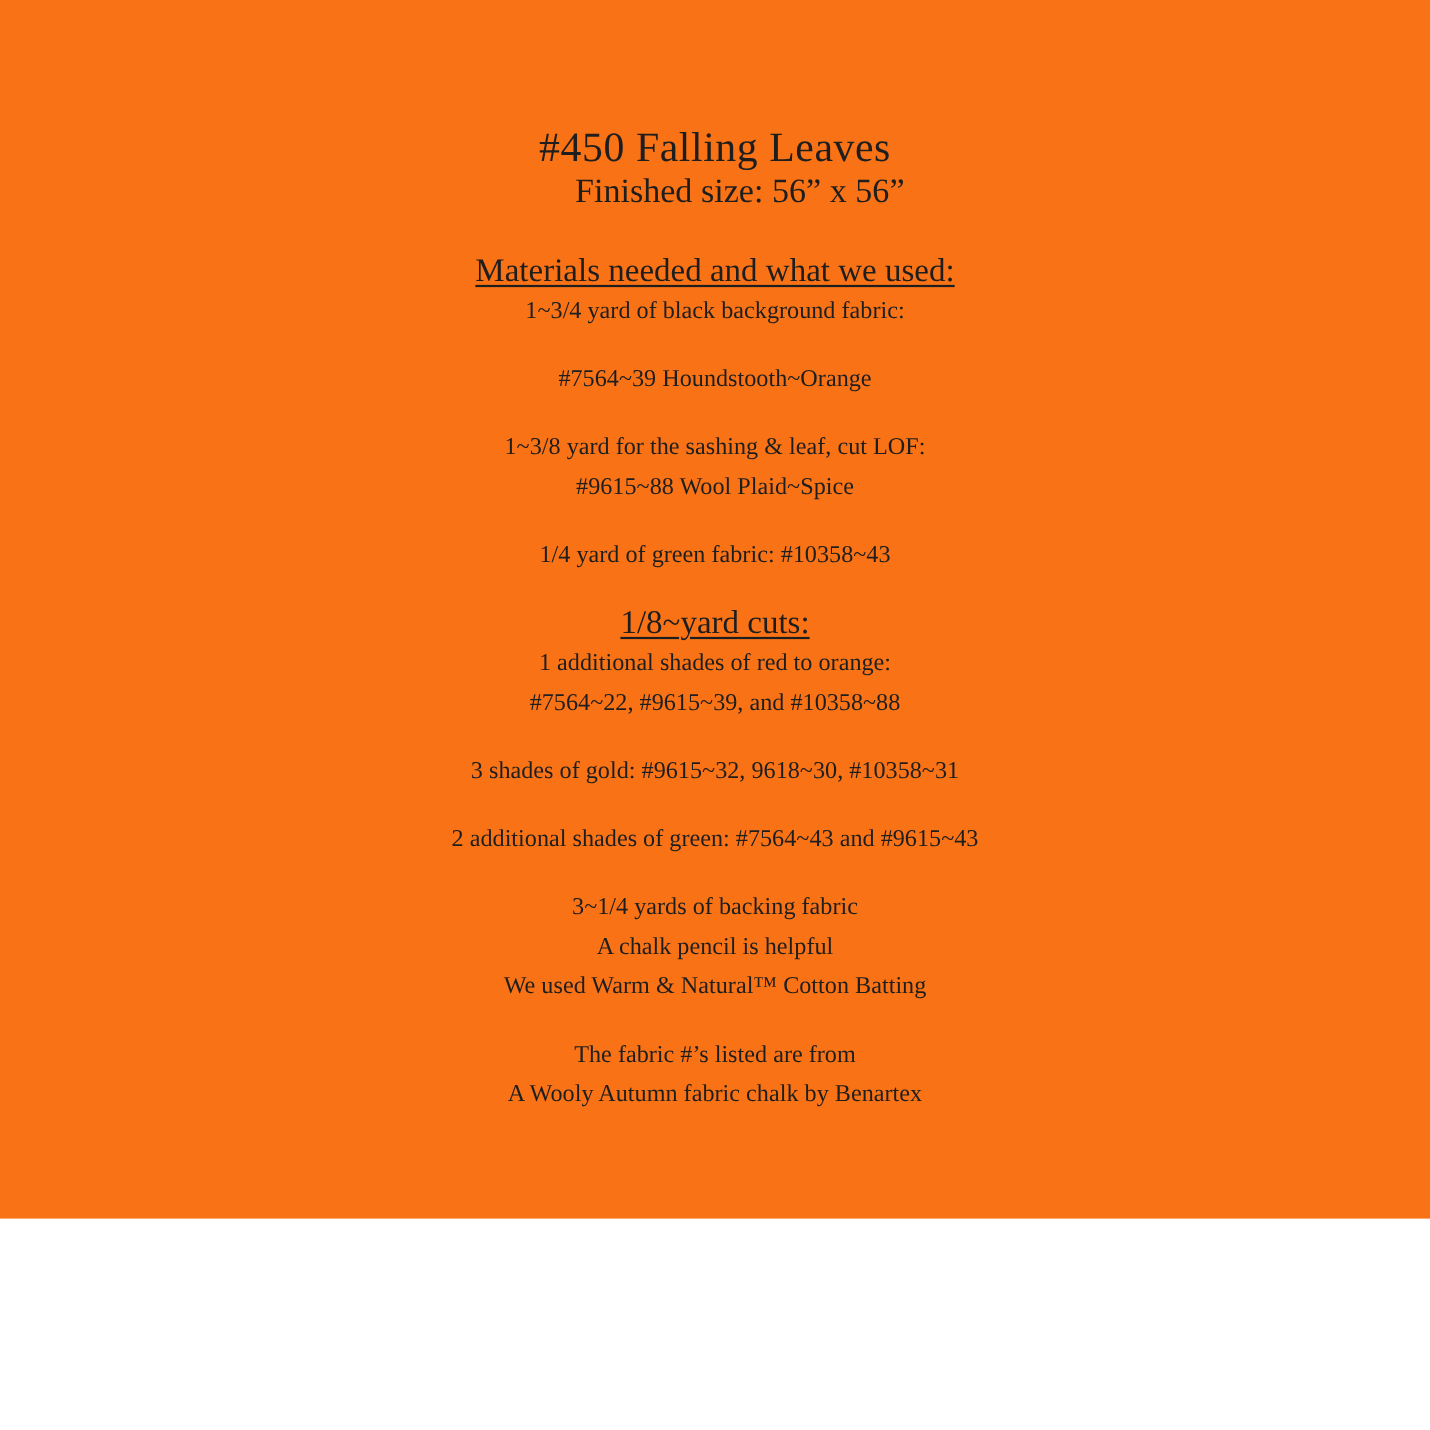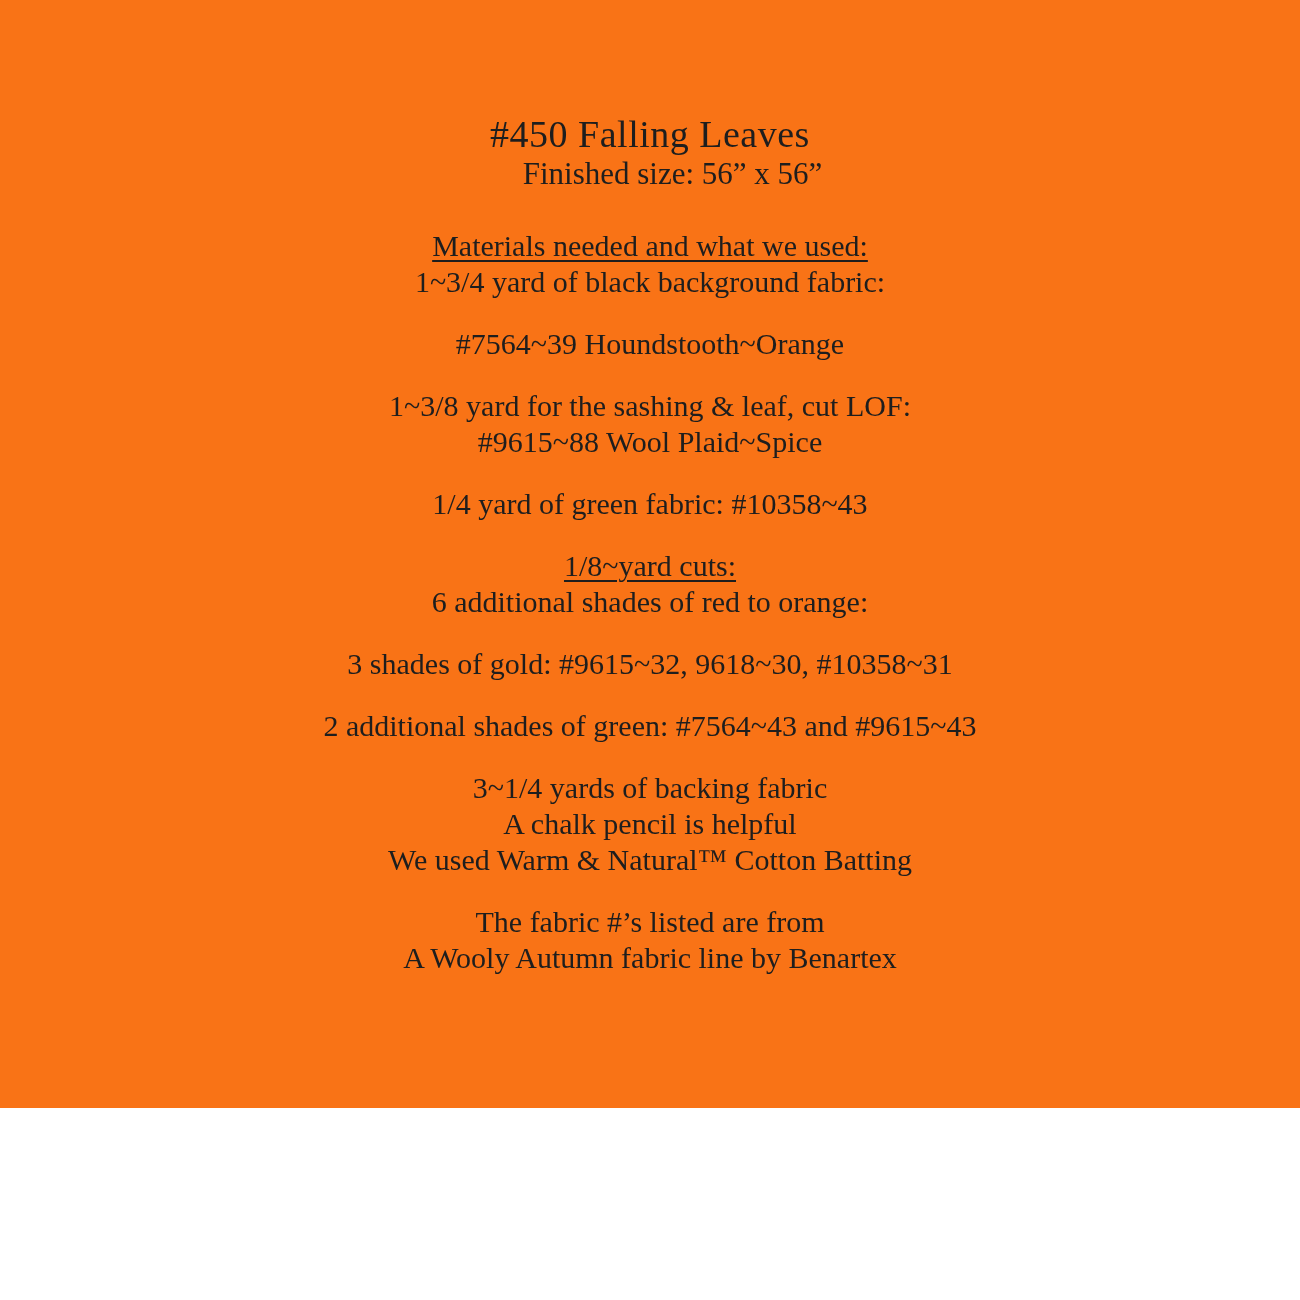--- a/index.html
+++ b/index.html
@@ -44,21 +44,21 @@
     margin-top: 0;
   }
   .heading {
     font-size: 30px;
     line-height: 36px;
     text-decoration: underline;
     text-underline-offset: 4px;
     text-decoration-thickness: 2px;
   }
   .line {
-    font-size: 30px;
+    font-size: 22px;
     line-height: 36px;
   }
 </style>
 </head>
 <body>
 
 <div class="page">
   <div class="doc">
 
     <div class="title-block">
@@ -79,36 +79,37 @@
       <div class="line">1~3/8 yard for the sashing &amp; leaf, cut LOF:</div>
       <div class="line">#9615~88 Wool Plaid~Spice</div>
     </div>
 
     <div class="section">
       <div class="line">1/4 yard of green fabric: #10358~43</div>
     </div>
 
     <div class="section">
       <div class="heading">1/8~yard cuts:</div>
-      <div class="line">6 additional shades of red to orange:</div>
+      <div class="line">1 additional shades of red to orange:</div>
+      <div class="line">#7564~22, #9615~39, and #10358~88</div>
     </div>
 
     <div class="section">
       <div class="line">3 shades of gold: #9615~32, 9618~30, #10358~31</div>
     </div>
 
     <div class="section">
       <div class="line">2 additional shades of green: #7564~43 and #9615~43</div>
     </div>
 
     <div class="section">
       <div class="line">3~1/4 yards of backing fabric</div>
       <div class="line">A chalk pencil is helpful</div>
       <div class="line">We used Warm &amp; Natural™ Cotton Batting</div>
     </div>
 
     <div class="section">
       <div class="line">The fabric #’s listed are from</div>
-      <div class="line">A Wooly Autumn fabric line by Benartex</div>
+      <div class="line">A Wooly Autumn fabric chalk by Benartex</div>
     </div>
 
   </div>
 </div>
 
 </body></html>

